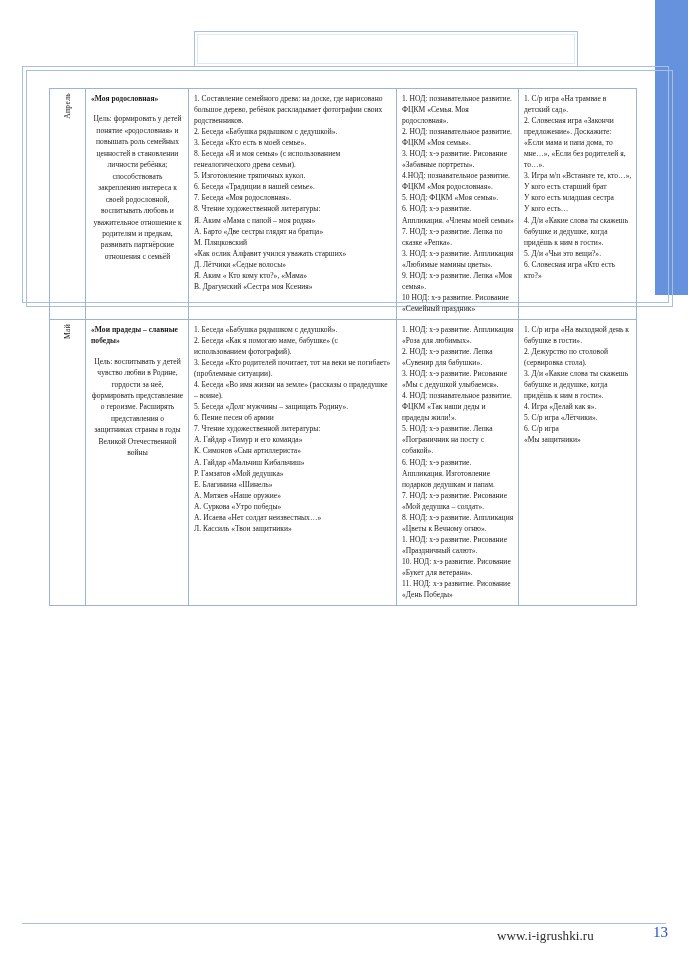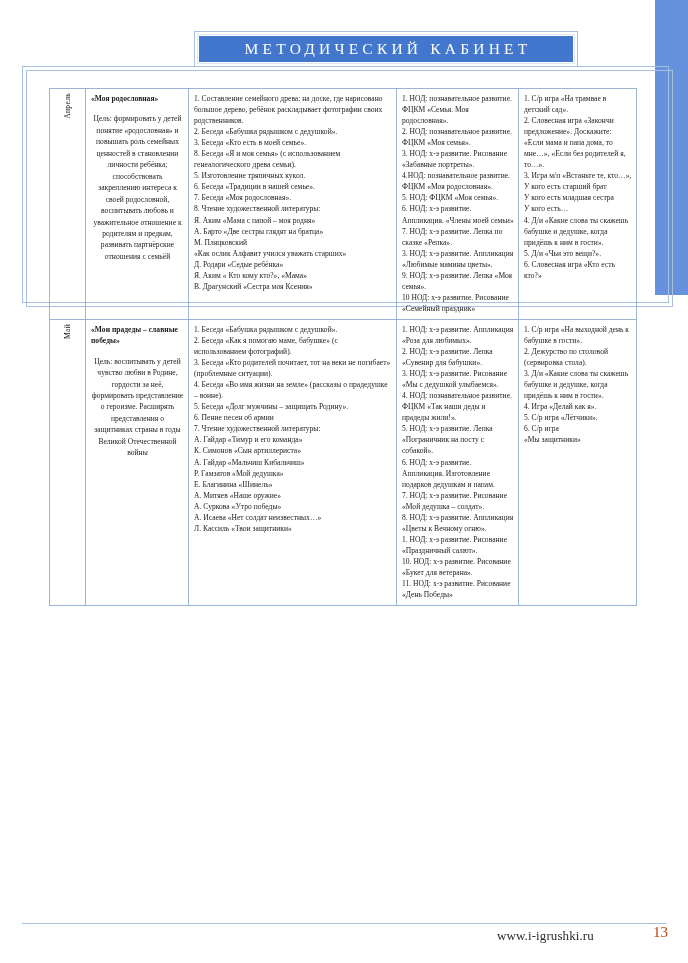--- a/index.html
+++ b/index.html
@@ -136,37 +136,34 @@
     position: absolute;
     left: 497px; top: 928px;
     font-size: 13px;
     color: #2b2b2b;
     letter-spacing: 0.1px;
   }
   .page-num {
     position: absolute;
     left: 653px; top: 924px;
     font-size: 15px;
-    color: #c2410c;
+    color: #1d4ed8;
   }
 </style>
 </head>
 <body>
 
 <div class="right-bar"></div>
 
 <div class="frame-outer"></div>
 <div class="frame-inner"></div>
 
 <div class="banner-wrap">
   <div class="banner-outer"></div>
   <div class="banner-mid"></div>
-  <div class="banner">
-    <span class="banner-title">МЕТОДИЧЕСКИЙ КАБИНЕТ</span>
-  </div>
 </div>
 
 <div class="sheet">
   <table class="plan">
     <tbody>
 
       <tr>
         <td class="c-month">
           <span class="month-rot">Апрель</span>
         </td>
@@ -180,21 +177,21 @@
             <p>3. Беседа «Кто есть в моей семье».</p>
             <p>8. Беседа «Я и моя семья» (с использованием генеалогического древа семьи).</p>
             <p>5. Изготовление тряпичных кукол.</p>
             <p>6. Беседа  «Традиции в нашей семье».</p>
             <p>7. Беседа «Моя родословная».</p>
             <p>8. Чтение художественной литературы:</p>
             <p>Я. Аким «Мама с папой – моя родня»</p>
             <p>А. Барто «Две сестры глядят на братца»</p>
             <p>М. Пляцковский</p>
             <p>«Как ослик Алфавит учился уважать старших»</p>
-            <p>Д. Родари «Седые ребёнка»</p>
+            <p>Д. Лётчики «Седые волосы»</p>
             <p>Я. Аким « Кто кому кто?», «Мама»</p>
             <p>В. Драгунский «Сестра моя Ксения»</p>
           </td>
         <td class="c-nod lines">
             <p>1. НОД: познавательное развитие. ФЦКМ «Семья. Моя родословная».</p>
             <p>2. НОД: познавательное развитие. ФЦКМ «Моя семья».</p>
             <p>3. НОД: х-э развитие. Рисование «Забавные портреты».</p>
             <p>4.НОД: познавательное развитие. ФЦКМ «Моя родословная».</p>
             <p>5. НОД: ФЦКМ «Моя семья».</p>
             <p>6. НОД: х-э развитие. Аппликация. «Члены моей семьи»</p>

